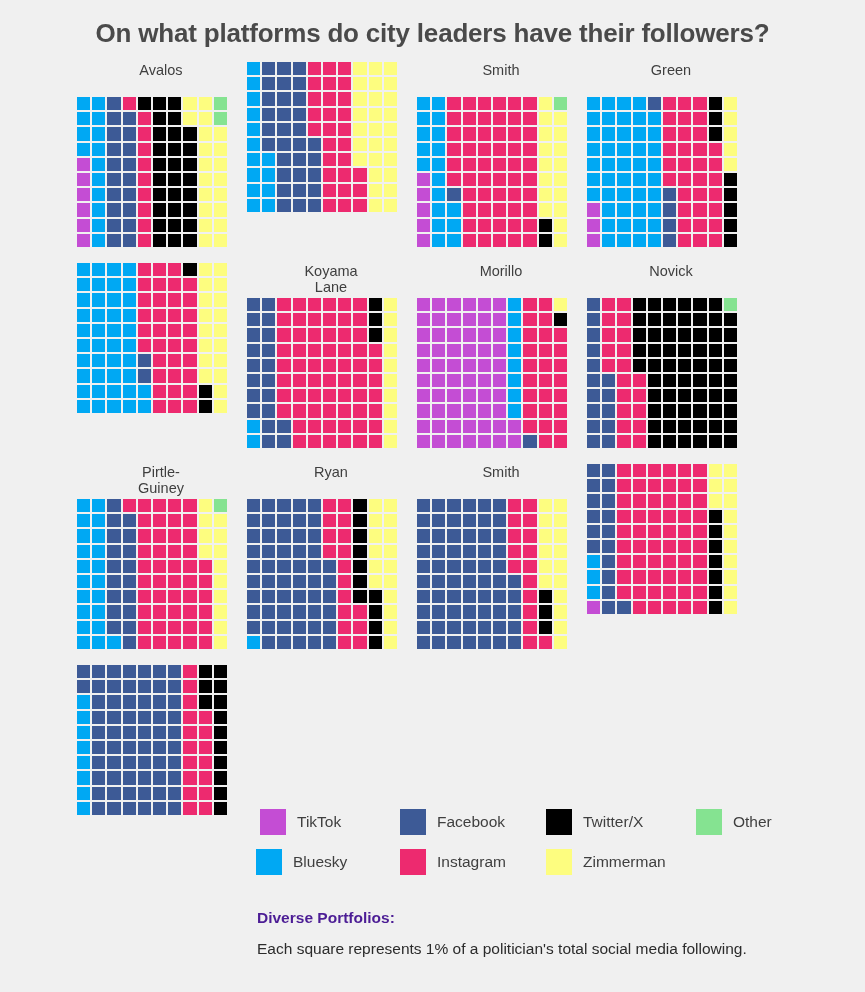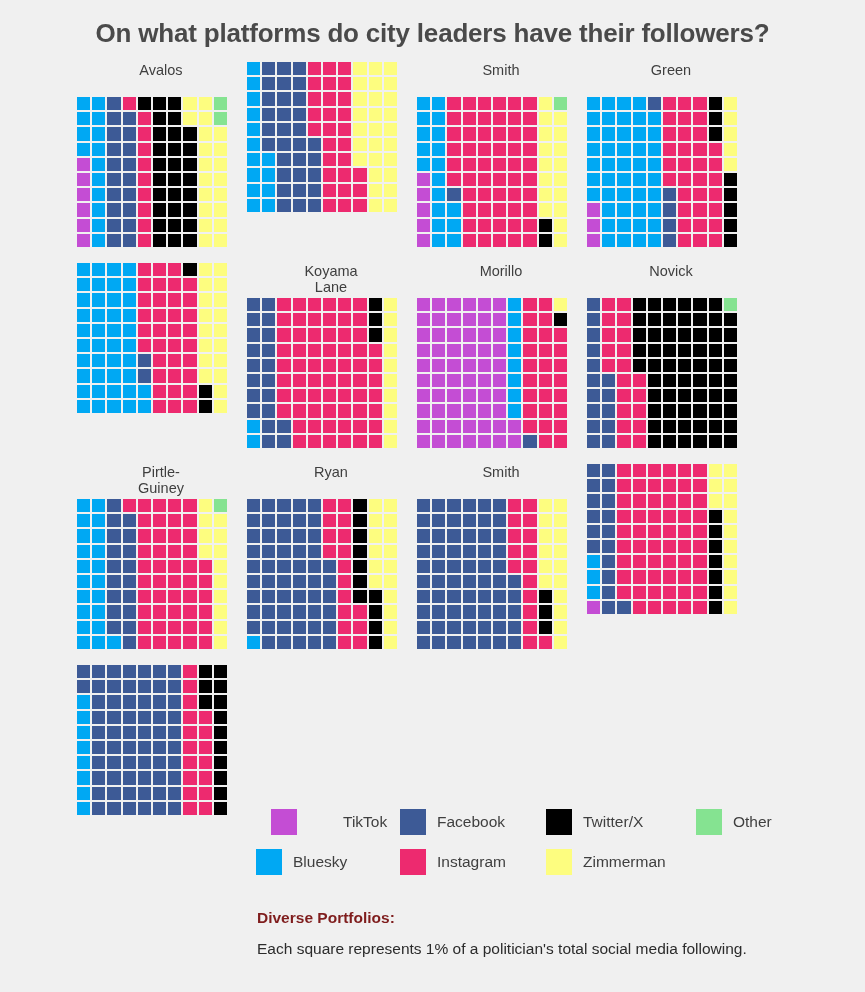--- a/index.html
+++ b/index.html
@@ -82,21 +82,21 @@
   }
   .caption{
     position:absolute;
     left:257px;
     top:848px;
     width:600px;
   }
   .caption-head{
     font-size:15.5px;
     font-weight:bold;
-    color:#7f1d1d;
+    color:#4c1d95;
     margin-bottom:13px;
   }
   .caption-body{
     font-size:15.5px;
     color:#2b2b2b;
   }
 </style>
 </head>
 <body>
 
@@ -1473,21 +1473,21 @@
           <div class="cell" style="background: rgb(61, 90, 150);"></div>
           <div class="cell" style="background: rgb(237, 42, 111);"></div>
           <div class="cell" style="background: rgb(237, 42, 111);"></div>
           <div class="cell" style="background: rgb(0, 0, 0);"></div>
         </div>
       </div>
     </div>
 
   <div class="legend">
       <div class="legend-row" style="position: relative; height: 26px;">
-        <div class="legend-item" style="position: absolute; left: 15px; gap: 35px;">
+        <div class="legend-item" style="position: absolute; left: 4px;">
           <div class="swatch" style="background: rgb(196, 77, 212);"></div>
           <span class="legend-label">TikTok</span>
         </div>
         <div class="legend-item" style="position: absolute; left: 144px;">
           <div class="swatch" style="background: rgb(61, 90, 150);"></div>
           <span class="legend-label">Facebook</span>
         </div>
         <div class="legend-item" style="position: absolute; left: 290px;">
           <div class="swatch" style="background: rgb(0, 0, 0);"></div>
           <span class="legend-label">Twitter/X</span>

